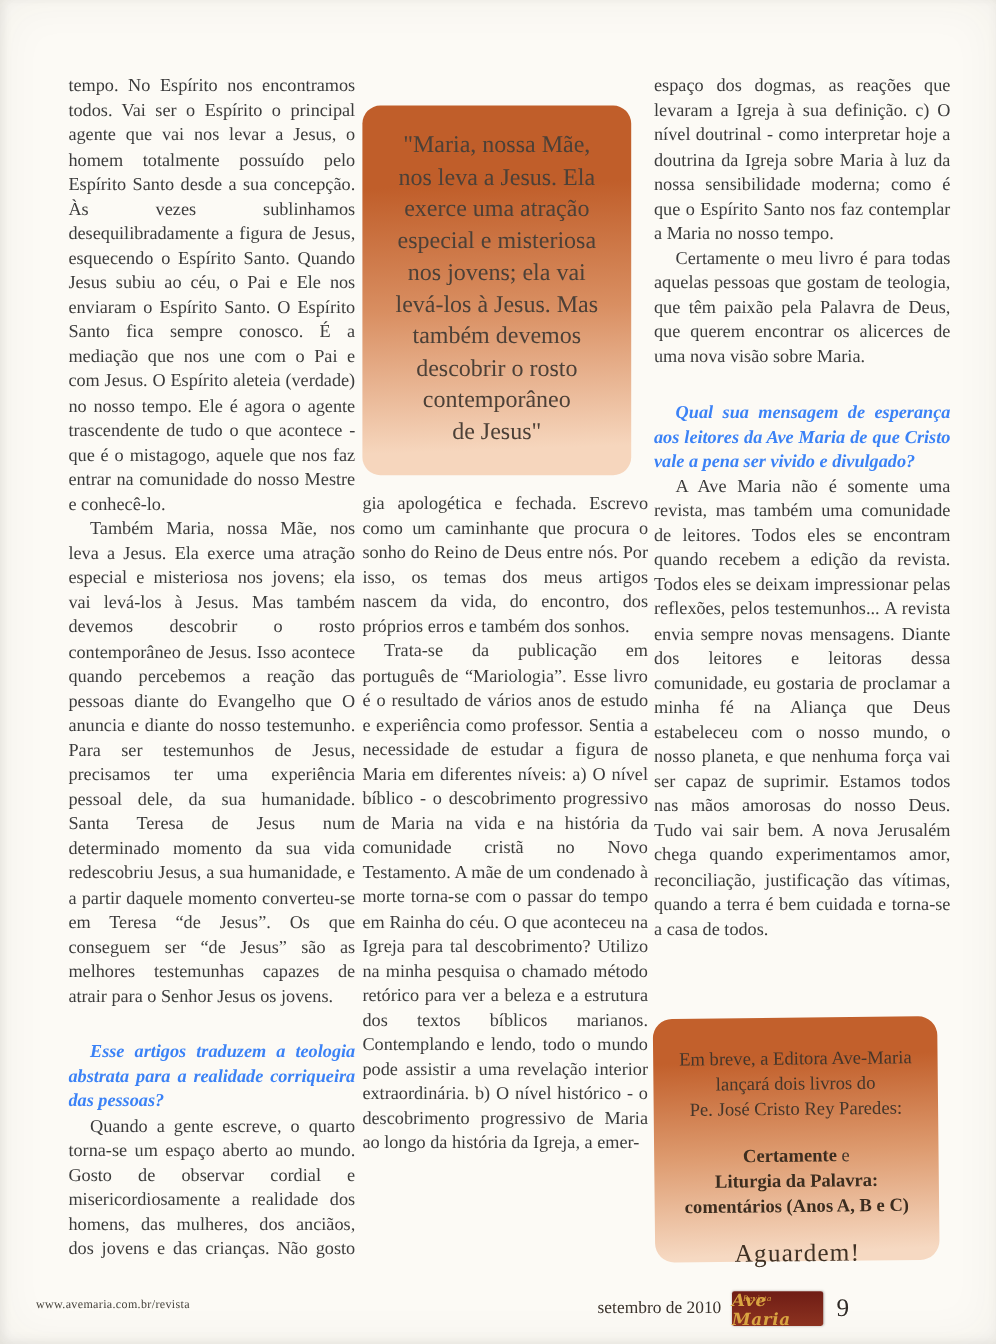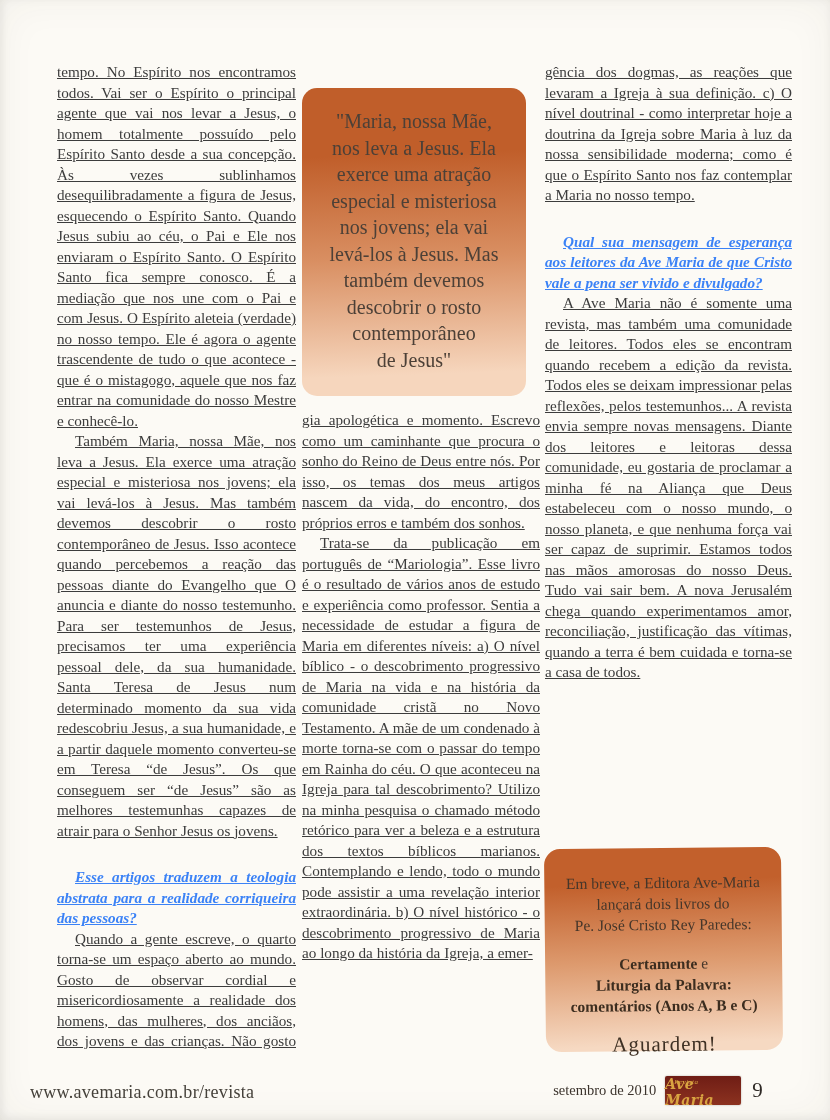--- a/index.html
+++ b/index.html
@@ -12,21 +12,21 @@
     position:relative;width:830px;height:1120px;overflow:hidden;
     background:#fcfaf5;
     box-shadow:inset 0 0 40px rgba(60,50,40,0.05), inset 4px 0 8px rgba(0,0,0,0.04), inset 0 -4px 10px rgba(0,0,0,0.04);
   }
   
   .col{
     position:absolute;
     font-size:15.2px;line-height:20.5px;color:#3c3c3c;
     text-align:justify;overflow:hidden;
   }
-  .col p{margin:0;text-decoration:underline;}
+  .col p{margin:0;}
   .col p.indent{text-indent:18px;}
   .col p.question{
     font-weight:bold;font-style:italic;color:#3b82f6;
     margin-top:26px;
   }
   #col-1{left:57px;top:62px;width:239px;height:993px;}
   #col-2{left:302px;top:410px;width:238px;height:645px;}
   #col-3{left:545px;top:62px;width:247px;height:783px;}
 
   
@@ -57,25 +57,25 @@
   }
   .ann-line{font-size:15.5px;line-height:21px;}
   .ann-spacer{height:18px;}
   .ann-bold{font-weight:bold;color:#3c2d1f;}
   .ann-bold + span{font-weight:normal;}
   .ann-large{font-size:21px;letter-spacing:1px;color:#3f3124;}
 
   
   .footer-url{
     position:absolute;left:30px;top:1082px;
-    font-size:18px;color:#45413a;letter-spacing:.3px;
+    font-size:10px;color:#45413a;letter-spacing:.3px;
   }
   .footer-right{
     position:absolute;right:12px;top:1072px;width:320px;height:36px;
-    display:flex;align-items:center;justify-content:center;gap:9px;
+    display:flex;align-items:center;justify-content:flex-start;gap:9px;
   }
   .footer-date{font-size:14.5px;color:#3b332c;}
   .footer-logo{
     width:76px;height:29px;border-radius:2px;
     position:relative;
     display:flex;align-items:center;justify-content:center;
     box-shadow:0 0 2px rgba(0,0,0,.3);
   }
   .logo-small{
     position:absolute;left:9px;top:2px;
@@ -107,26 +107,27 @@
 especial e misteriosa
 nos jovens; ela vai
 levá-los à Jesus. Mas
 também devemos
 descobrir o rosto
 contemporâneo
 de Jesus"</div>
   </div>
 
   <div class="col" id="col-2">
-      <p class="body">gia apologética e momento. Escrevo como um caminhante que procura o sonho do Reino de Deus entre nós. Por isso, os temas dos meus artigos nascem da vida, do encontro, dos próprios erros e também dos sonhos.</p>
+      <p class="body">gia apologética e fechada. Escrevo como um caminhante que procura o sonho do Reino de Deus entre nós. Por isso, os temas dos meus artigos nascem da vida, do encontro, dos próprios erros e também dos sonhos.</p>
       <p class="body indent">Trata-se da publicação em português de “Mariologia”. Esse livro é o resultado de vários anos de estudo e experiência como professor. Sentia a necessidade de estudar a figura de Maria em diferentes níveis: a) O nível bíblico - o descobrimento progressivo de Maria na vida e na história da comunidade cristã no Novo Testamento. A mãe de um condenado à morte torna-se com o passar do tempo em Rainha do céu. O que aconteceu na Igreja para tal descobrimento? Utilizo na minha pesquisa o chamado método retórico para ver a beleza e a estrutura dos textos bíblicos marianos. Contemplando e lendo, todo o mundo pode assistir a uma revelação interior extraordinária. b) O nível histórico - o descobrimento progressivo de Maria ao longo da história da Igreja, a emer-</p>
     </div>
 
   <div class="col" id="col-3">
-      <p class="body">gência dos dogmas, as reações que levaram a Igreja à sua definição. c) O nível doutrinal - como interpretar hoje a doutrina da Igreja sobre Maria à luz da nossa sensibilidade moderna; como é que o Espírito Santo nos faz contemplar a Maria no nosso tempo.</p>
+      <p class="body">espaço dos dogmas, as reações que levaram a Igreja à sua definição. c) O nível doutrinal - como interpretar hoje a doutrina da Igreja sobre Maria à luz da nossa sensibilidade moderna; como é que o Espírito Santo nos faz contemplar a Maria no nosso tempo.</p>
+      <p class="body indent">Certamente o meu livro é para todas aquelas pessoas que gostam de teologia, que têm paixão pela Palavra de Deus, que querem encontrar os alicerces de uma nova visão sobre Maria.</p>
       <p class="question indent">Qual sua mensagem de esperança aos leitores da Ave Maria de que Cristo vale a pena ser vivido e divulgado?</p>
       <p class="body indent">A Ave Maria não é somente uma revista, mas também uma comunidade de leitores. Todos eles se encontram quando recebem a edição da revista. Todos eles se deixam impressionar pelas reflexões, pelos testemunhos... A revista envia sempre novas mensagens. Diante dos leitores e leitoras dessa comunidade, eu gostaria de proclamar a minha fé na Aliança que Deus estabeleceu com o nosso mundo, o nosso planeta, e que nenhuma força vai ser capaz de suprimir. Estamos todos nas mãos amorosas do nosso Deus. Tudo vai sair bem. A nova Jerusalém chega quando experimentamos amor, reconciliação, justificação das vítimas, quando a terra é bem cuidada e torna-se a casa de todos.</p>
     </div>
 
   <div class="announce-box" style="background: linear-gradient(178deg, rgb(194, 96, 44) 0%, rgb(194, 96, 44) 18%, rgb(221, 154, 110) 55%, rgb(246, 217, 194) 95%);">
       <div class="ann-line"><span>Em breve, a Editora Ave-Maria</span></div>
       <div class="ann-line"><span>lançará dois livros do</span></div>
       <div class="ann-line"><span>Pe. José Cristo Rey Paredes:</span></div>
       <div class="ann-spacer"></div>
       <div class="ann-line"><span class="ann-bold">Certamente</span><span> e</span></div>

